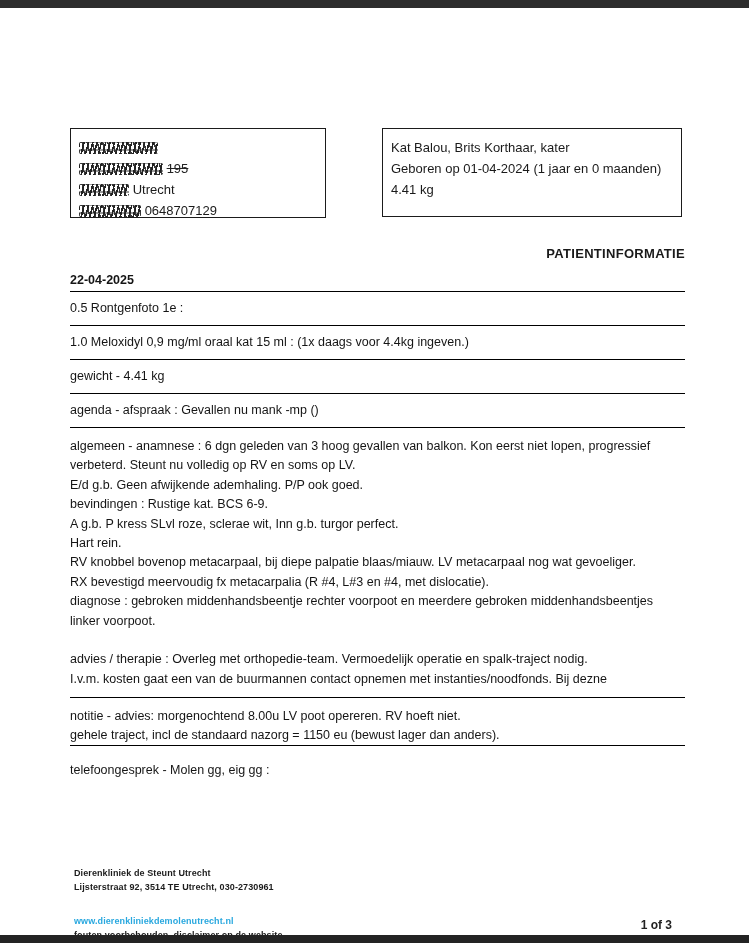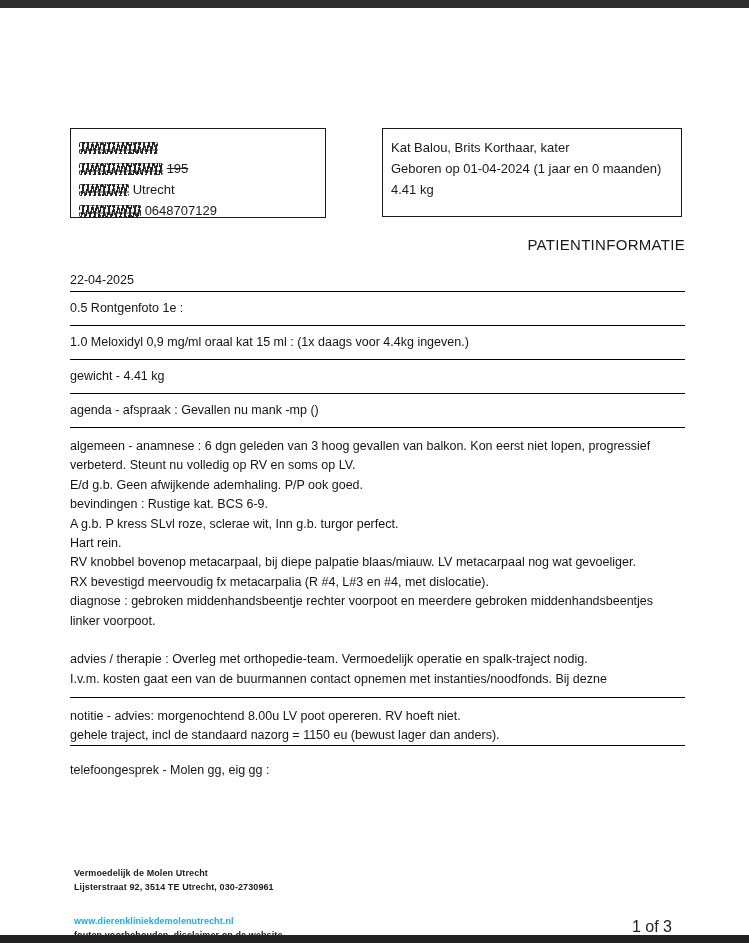--- a/index.html
+++ b/index.html
@@ -15,33 +15,33 @@
   .patient-box{left:382px;width:300px;height:89px;}
 
   .scrib{display:inline-block;height:12px;vertical-align:-2px;border-radius:2px;opacity:.92;
     background:
       repeating-linear-gradient(104deg,#101010 0 1.6px,transparent 1.6px 4.2px),
       repeating-linear-gradient(76deg,#262626 0 1.4px,transparent 1.4px 5px),
       repeating-linear-gradient(0deg,transparent 0 3px,rgba(10,10,10,.45) 3px 4.6px,transparent 4.6px 8px);
     filter:blur(.45px);}
   .struck{text-decoration:line-through;filter:blur(.35px);color:#222;}
 
-  .doc-title{position:absolute;top:236px;right:64px;font-size:15px;font-weight:normal;letter-spacing:.3px;}
+  .doc-title{position:absolute;top:246px;right:64px;font-size:13px;font-weight:bold;letter-spacing:.3px;}
 
   .entries{position:absolute;left:70px;top:267px;width:615px;font-size:12.5px;color:#151515;}
   .entry{border-bottom:1.4px solid #000;padding:9px 0 9px;line-height:15px;}
-  .entry.date-row{font-weight:normal;padding:6px 0 3px;}
+  .entry.date-row{font-weight:bold;padding:6px 0 3px;}
   .entry.multi{line-height:19.4px;white-space:pre-wrap;padding:9px 0 8px;}
   .entry.multi-short{line-height:19px;white-space:pre-wrap;padding:9px 0 0;}
   .entry.no-rule{border-bottom:none;padding-top:17px;}
 
   .footer{position:absolute;left:74px;top:866px;font-size:9px;font-weight:bold;line-height:14px;color:#1c1c1c;letter-spacing:.1px;}
   .footer .link{color:#29a8df;display:inline-block;margin-top:20px;cursor:pointer;}
   .footer .iban{margin-top:6px;}
-  .page-num{position:absolute;right:77px;top:918px;font-size:16px;color:#222;font-weight:normal;}
+  .page-num{position:absolute;right:77px;top:918px;font-size:12px;color:#222;font-weight:bold;}
 </style>
 </head>
 <body>
 
 <div class="page">
 
   <div class="bar-top"></div>
 
   <div class="info-box owner-box">
     <div><span class="scrib" style="width:79px"></span></div>
@@ -74,21 +74,21 @@
 diagnose : gebroken middenhandsbeentje rechter voorpoot en meerdere gebroken middenhandsbeentjes linker voorpoot.
 
 advies / therapie : Overleg met orthopedie-team. Vermoedelijk operatie en spalk-traject nodig.
 I.v.m. kosten gaat een van de buurmannen contact opnemen met instanties/noodfonds. Bij dezne</div>
     <div class="entry multi-short">notitie - advies: morgenochtend 8.00u LV poot opereren. RV hoeft niet.
 gehele traject, incl de standaard nazorg = 1150 eu (bewust lager dan anders).</div>
     <div class="entry no-rule">telefoongesprek - Molen gg, eig gg :</div>
   </div>
 
   <div class="footer">
-    <div>Vermoedelijk de Molen Utrecht</div>
+    <div>Dierenkliniek de Steunt Utrecht</div>
     <div>Lijsterstraat 92, 3514 TE Utrecht, 030-2730961</div>
     <div class="link">www.dierenkliniekdemolenutrecht.nl</div>
     <div>fouten voorbehouden, disclaimer op de website</div>
     <div class="iban">IBAN: NL32 RABO 0113092652</div>
   </div>
 
   <div class="page-num">1 of 3</div>
 
   <div class="bar-bottom"></div>
 

